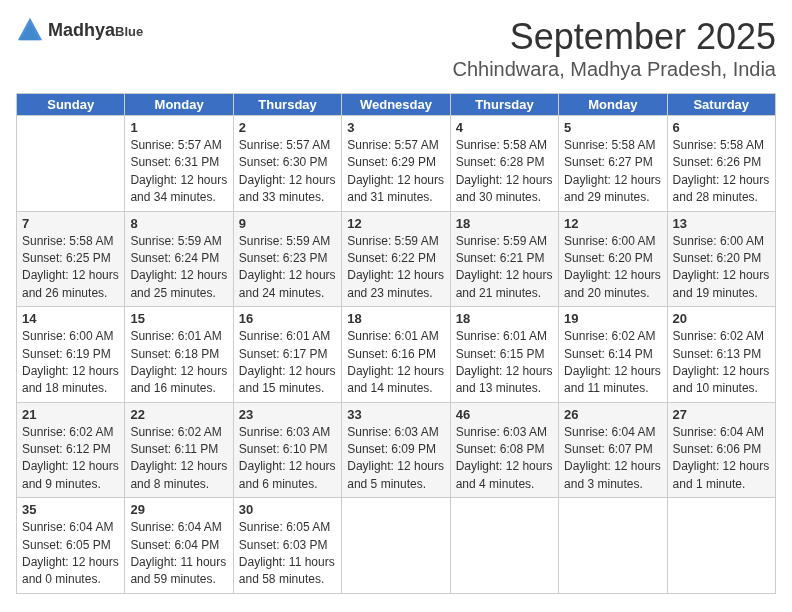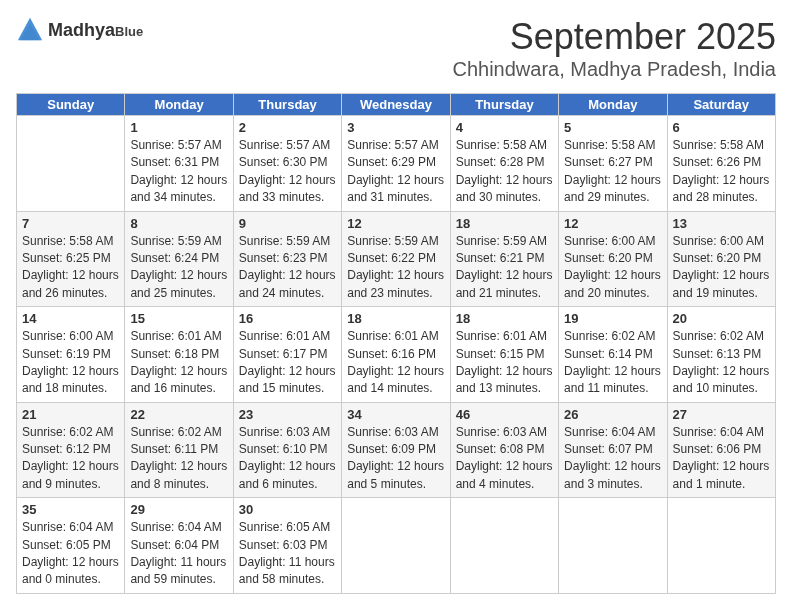--- a/index.html
+++ b/index.html
@@ -219,21 +219,21 @@
         </td>
         <td>
           <span class="day-number">22</span>
           <div class="day-info">Sunrise: 6:02 AM<br>Sunset: 6:11 PM<br>Daylight: 12 hours<br>and 8 minutes.</div>
         </td>
         <td>
           <span class="day-number">23</span>
           <div class="day-info">Sunrise: 6:03 AM<br>Sunset: 6:10 PM<br>Daylight: 12 hours<br>and 6 minutes.</div>
         </td>
         <td>
-          <span class="day-number">34</span>
+          <span class="day-number">33</span>
           <div class="day-info">Sunrise: 6:03 AM<br>Sunset: 6:09 PM<br>Daylight: 12 hours<br>and 5 minutes.</div>
         </td>
         <td>
           <span class="day-number">46</span>
           <div class="day-info">Sunrise: 6:03 AM<br>Sunset: 6:08 PM<br>Daylight: 12 hours<br>and 4 minutes.</div>
         </td>
         <td>
           <span class="day-number">26</span>
           <div class="day-info">Sunrise: 6:04 AM<br>Sunset: 6:07 PM<br>Daylight: 12 hours<br>and 3 minutes.</div>
         </td>

